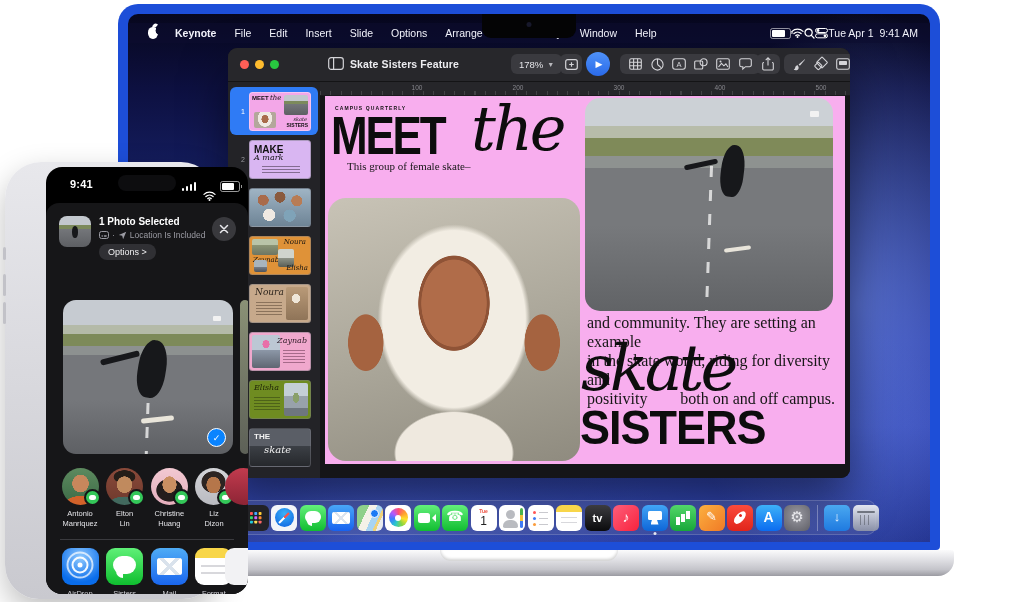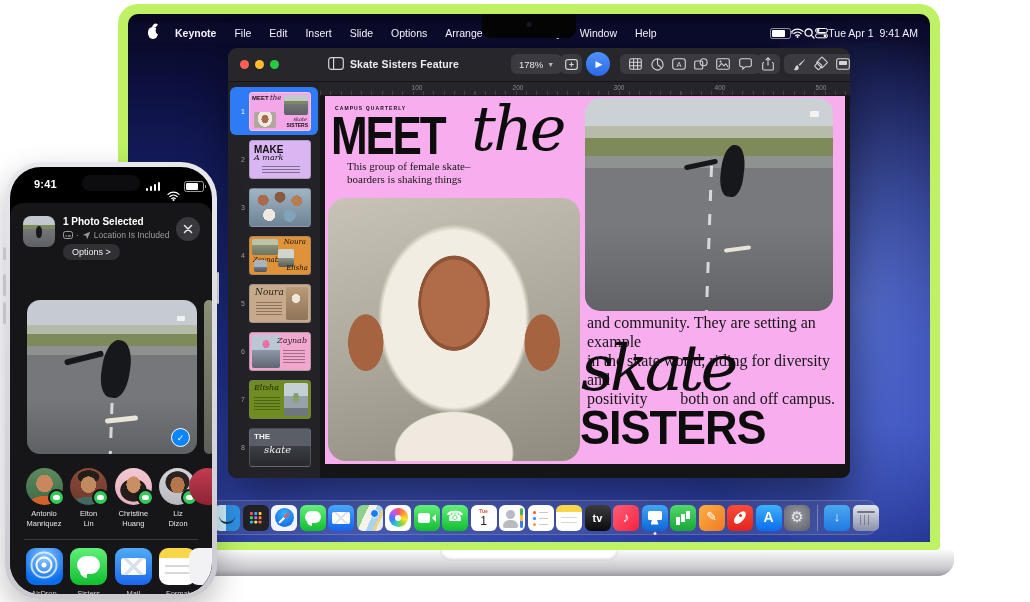--- a/index.html
+++ b/index.html
@@ -1,21 +1,21 @@
 <!DOCTYPE html>
 <html><head>
 <meta charset="utf-8">
 <style>
   html,body{margin:0;padding:0;background:#fff;}
   .stage{position:relative;width:1030px;height:602px;background:#fff;overflow:hidden;
          font-family:"Liberation Sans",sans-serif;-webkit-font-smoothing:antialiased;}
   .abs{position:absolute;}
 
   
-  .mb-screen{position:absolute;left:118px;top:4px;width:822px;height:546px;background:#bef264;
+  .mb-screen{position:absolute;left:118px;top:4px;width:822px;height:546px;background:#1d4ed8;
              border-radius:20px 20px 4px 4px;padding:10px 10px 0 10px;box-sizing:border-box;}
   .wallpaper{position:relative;width:100%;height:528px;border-radius:10px 10px 0 0;overflow:hidden;
     background:
       radial-gradient(260px 420px at 91% 55%, rgba(130,160,255,.55), rgba(130,160,255,0) 70%),
       radial-gradient(420px 260px at 30% 100%, rgba(90,120,230,.5), rgba(90,120,230,0) 70%),
       radial-gradient(500px 300px at 65% 90%, rgba(70,100,220,.45), rgba(70,100,220,0) 70%),
       linear-gradient(180deg,#07071d 0%,#0d1040 14%,#18246e 38%,#24359c 62%,#2b3da9 78%,#1d2c86 100%);}
   .notch{position:absolute;left:50%;top:0;transform:translateX(-50%);width:94px;height:24px;
          background:#040405;border-radius:0 0 9px 9px;z-index:30;}
   .notch .cam{position:absolute;left:50%;top:8px;transform:translateX(-50%);width:5px;height:5px;border-radius:50%;background:#17182b;}
@@ -176,21 +176,21 @@
   .di.downloads:before{content:'↓';position:absolute;left:0;right:0;top:5px;text-align:center;color:#eaf4ff;font-size:13px;font-weight:bold;line-height:1;}
   .di.trash{background:linear-gradient(180deg,rgba(235,238,244,.95),rgba(150,155,168,.85));border-radius:5px;}
   .di.trash:before{content:'';position:absolute;left:4px;top:6px;right:4px;height:2px;background:rgba(90,95,105,.8);border-radius:1px;}
   .di.trash:after{content:'';position:absolute;left:7px;top:10px;width:1.5px;height:10px;background:rgba(90,95,105,.6);box-shadow:4px 0 0 rgba(90,95,105,.6),8px 0 0 rgba(90,95,105,.6);}
 
   
   .iphone{position:absolute;left:5px;top:162px;width:212px;height:437px;z-index:50;
           background:linear-gradient(180deg,#e8e8ec,#c9c9cf);border-radius:36px 36px 34px 34px;padding:5px;box-sizing:border-box;
           box-shadow:0 12px 30px rgba(0,0,0,.25);}
   .ip-btn{position:absolute;background:#c2c2c8;border-radius:2px;}
-  .ip-screen{position:relative;width:100%;height:100%;background:#000;border-radius:31px;overflow:hidden;color:#fff;}
+  .ip-screen{position:relative;width:100%;height:100%;background:#000;border-radius:16px;overflow:hidden;color:#fff;margin-left:36px;}
   .island{position:absolute;left:50%;top:8px;transform:translateX(-50%);width:58px;height:16px;border-radius:9px;background:#0d0d0f;}
   .ip-status{position:absolute;left:0;top:10px;width:100%;height:16px;}
   .ip-time{position:absolute;left:24px;top:1px;font-size:11px;font-weight:bold;letter-spacing:.2px;}
   .ip-sig{position:absolute;right:52px;top:5px;display:flex;align-items:flex-end;gap:1.5px;}
   .ip-sig i{width:2.5px;background:#fff;border-radius:1px;display:block;}
   .ip-batt{position:absolute;right:8px;top:4px;width:18px;height:9px;border:1px solid rgba(255,255,255,.6);border-radius:2.5px;}
   .ip-batt i{position:absolute;left:1px;top:1px;bottom:1px;width:12px;background:#fff;border-radius:1px;}
   .ip-batt:after{content:'';position:absolute;right:-3px;top:2.5px;width:1.5px;height:3px;background:rgba(255,255,255,.6);}
   .sheet{position:absolute;left:0;top:36px;bottom:0;width:100%;background:#161618;border-radius:13px 13px 0 0;}
   .sh-thumb{position:absolute;left:13px;top:13px;width:32px;height:31px;border-radius:8px;overflow:hidden;
@@ -471,21 +471,20 @@
               <span class="rnum" style="left:400px;">400</span>
               <span class="rnum" style="left:501px;">500</span>
             </div>
 
             <div class="slide">
               <div class="kicker">CAMPUS QUARTERLY</div>
               <div class="meet">MEET</div>
               <div class="the script">the</div>
               <div class="intro">
                 <div>This group of female skate–</div>
-                <div>boarders is shaking things</div>
               </div>
 
               <div class="photo ph-face"></div>
 
               <div class="photo ph-road">
                 <span class="dash"></span>
                 <span class="truck" style="right:14px;top:13px;"></span>
                 <span class="skater arm1"></span>
                 <span class="skater body1"></span>
                 <span class="board1 abs"></span>

